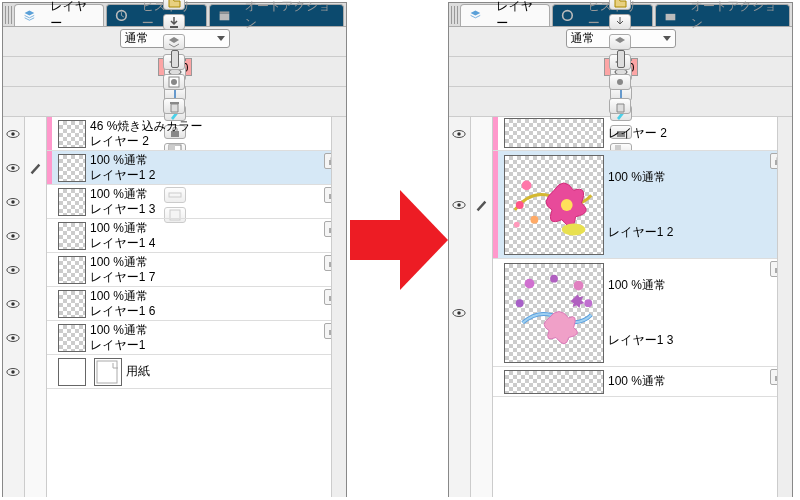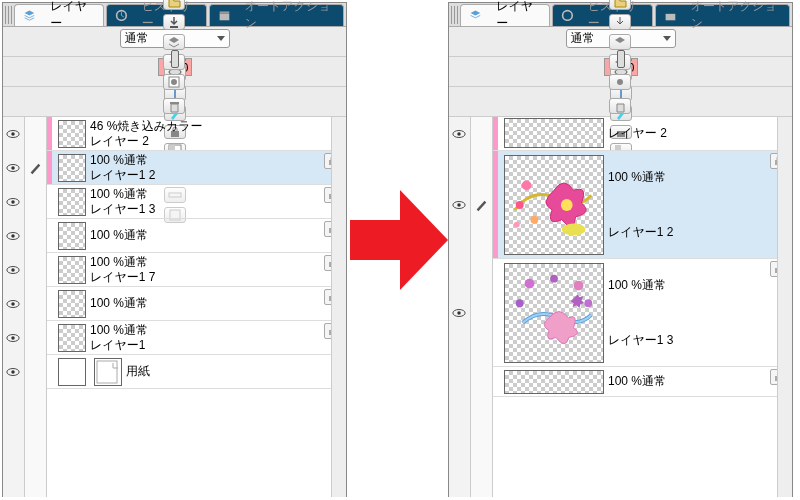--- a/index.html
+++ b/index.html
@@ -302,20 +302,21 @@
             <svg width="10" height="10">
               <rect x="1" y="4" width="8" height="5" fill="#aaa"></rect>
             </svg>
           </div>
       </div>
       <div class="layer-row small">
         <div class="colorbar none"></div>
         <div class="thumb small"></div>
         <div class="layer-text">
           <span>100 %通常</span>
+          <span>レイヤー1 4</span>
         </div>
         <div class="lock">
             <svg width="10" height="10">
               <rect x="1" y="4" width="8" height="5" fill="#aaa"></rect>
             </svg>
           </div>
       </div>
       <div class="layer-row small">
         <div class="colorbar none"></div>
         <div class="thumb small"></div>
@@ -327,20 +328,21 @@
             <svg width="10" height="10">
               <rect x="1" y="4" width="8" height="5" fill="#aaa"></rect>
             </svg>
           </div>
       </div>
       <div class="layer-row small">
         <div class="colorbar none"></div>
         <div class="thumb small"></div>
         <div class="layer-text">
           <span>100 %通常</span>
+          <span>レイヤー1 6</span>
         </div>
         <div class="lock">
             <svg width="10" height="10">
               <rect x="1" y="4" width="8" height="5" fill="#aaa"></rect>
             </svg>
           </div>
       </div>
       <div class="layer-row small">
         <div class="colorbar none"></div>
         <div class="thumb small"></div>

